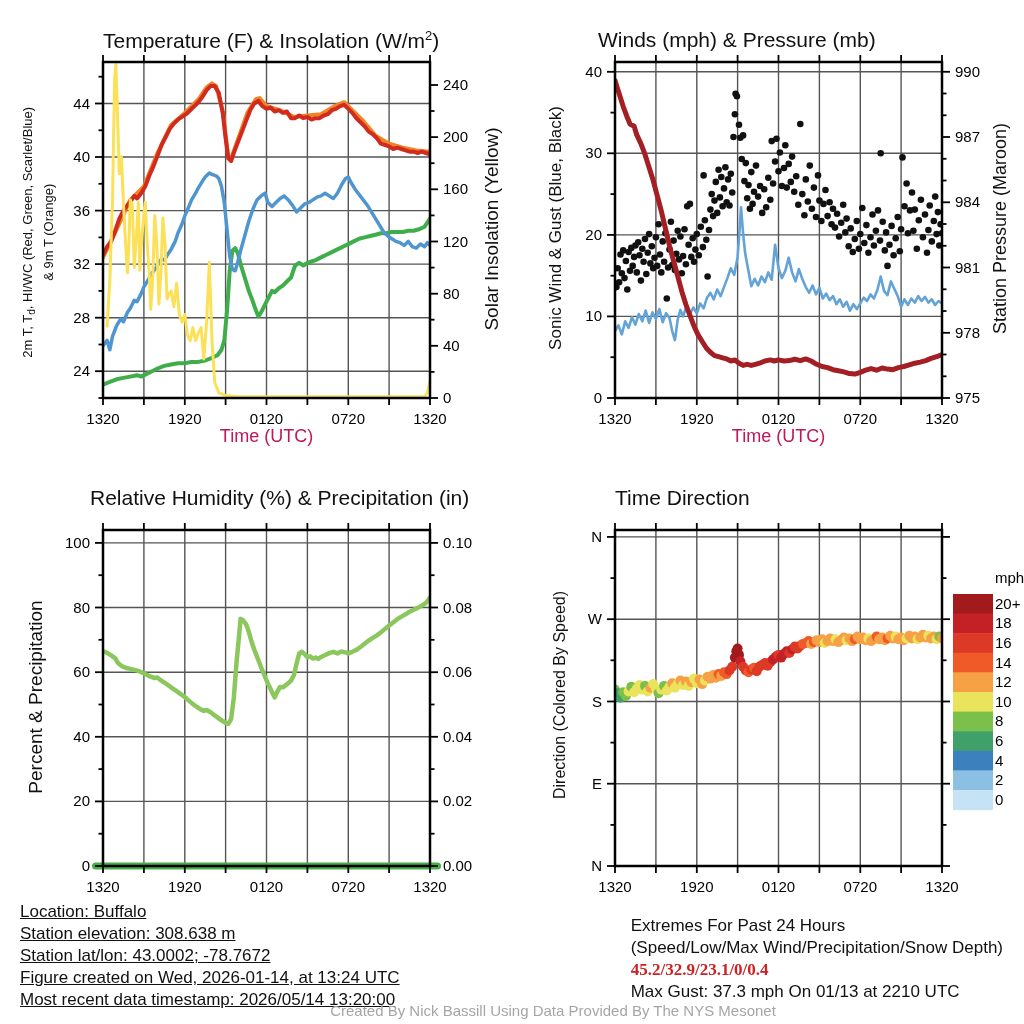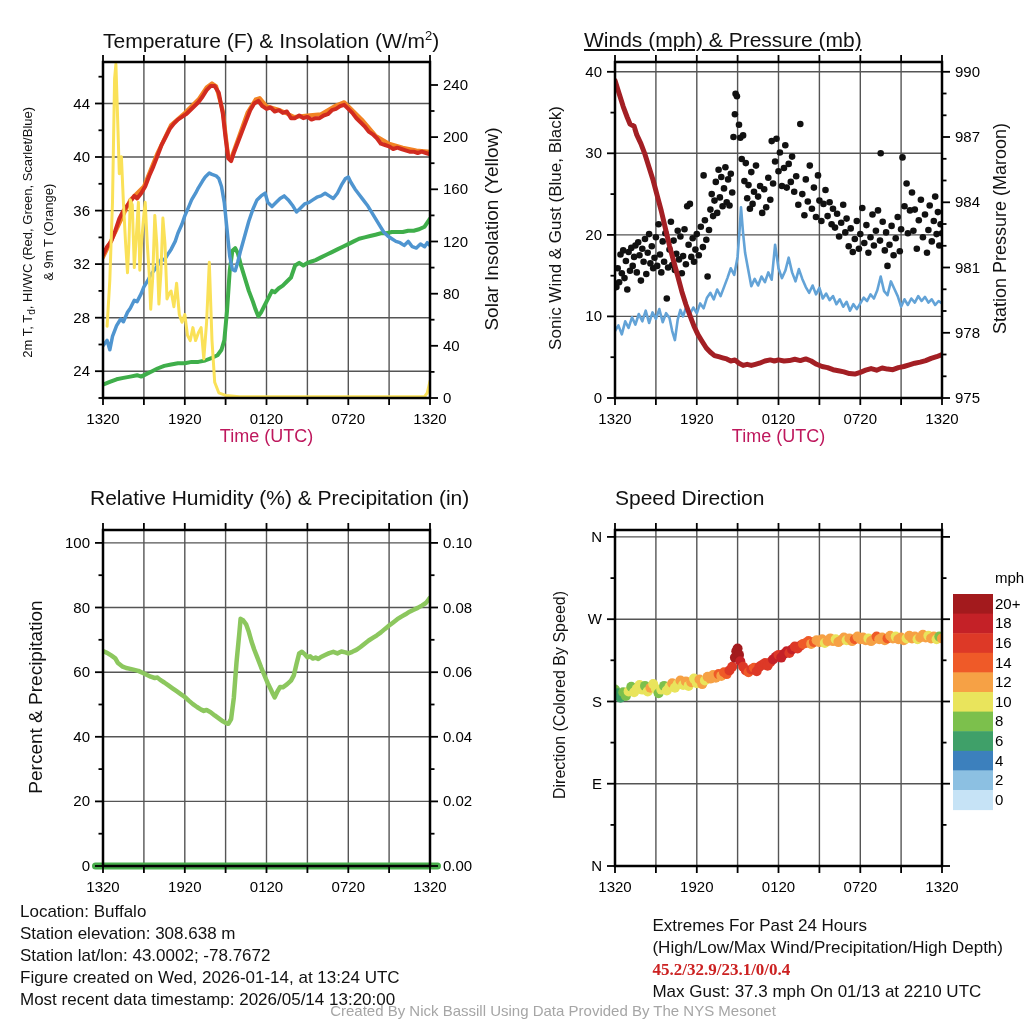--- a/index.html
+++ b/index.html
@@ -6,21 +6,21 @@
   #page{position:relative;width:1024px;height:1024px;background:#fff;overflow:hidden;
         font-family:"Liberation Sans",sans-serif;color:#111;}
   svg{position:absolute;}
   svg text{font-family:"Liberation Sans",sans-serif;fill:#000;}
   .chart-title{position:absolute;font-size:21px;color:#111;white-space:nowrap;}
   .axis-label{position:absolute;display:flex;flex-direction:column;align-items:center;justify-content:center;
               text-align:center;white-space:nowrap;color:#111;}
   .rot{transform:rotate(-90deg);}
   .time-label{position:absolute;text-align:center;font-size:18px;color:#be185d;}
   sup{font-size:13px;} sub{font-size:10px;}
-  .footer-left{position:absolute;left:20px;top:901px;font-size:17px;line-height:22px;color:#111;}
+  .footer-left{position:absolute;left:20px;top:901px;font-size:17px;line-height:22px;color:#111;text-decoration:underline;}
   .footer-right{position:absolute;right:21px;top:915px;font-size:17px;line-height:22px;color:#111;text-align:left;}
   .extremes-red{color:#cc2222;font-weight:bold;font-family:Liberation Serif, serif;}
   .credit{position:absolute;left:0;top:1002px;width:1024px;text-align:center;font-size:15px;color:#a6a6a6;margin-left:41px;}
 </style>
 </head>
 <body>
 
 <div id="page">
 
   <svg width="512" height="450" style="left:0;top:0;">
@@ -688,23 +688,23 @@
       <text x="483" y="315.6" font-size="15" text-anchor="start">4</text>
       <rect x="441" y="320.4" width="40" height="20.1" fill="#8cc0e2"></rect>
       <text x="483" y="335.2" font-size="15" text-anchor="start">2</text>
       <rect x="441" y="340.0" width="40" height="20.1" fill="#c6e3f6"></rect>
       <text x="483" y="354.8" font-size="15" text-anchor="start">0</text>
     </svg>
 
   <div class="chart-title" style="left:103px;top:28px;width:327px;">
     <span>Temperature (F) &amp; Insolation (W/m</span><sup>2</sup><span>)</span>
   </div>
-  <div class="chart-title" style="left:584px;top:28px;width:327px;text-decoration:underline;">Winds (mph) &amp; Pressure (mb)</div>
+  <div class="chart-title" style="left:598px;top:28px;width:327px;">Winds (mph) &amp; Pressure (mb)</div>
   <div class="chart-title" style="left:90px;top:486px;width:353px;">Relative Humidity (%) &amp; Precipitation (in)</div>
-  <div class="chart-title" style="left:615px;top:486px;width:327px;">Speed Direction</div>
+  <div class="chart-title" style="left:615px;top:486px;width:327px;">Time Direction</div>
 
   <div class="axis-label rot" style="left:-162px;top:214px;width:400px;font-size:13px;line-height:16px;">
     <div><span>2m T, T</span><sub>d</sub><span>, HI/WC (Red, Green, Scarlet/Blue)</span></div>
     <div>&amp; 9m T (Orange)</div>
   </div>
   <div class="axis-label rot" style="left:292px;top:218px;width:400px;font-size:19px;">Solar Insolation (Yellow)</div>
   <div class="axis-label rot" style="left:356px;top:218px;width:400px;font-size:17px;">Sonic Wind &amp; Gust (Blue, Black)</div>
   <div class="axis-label rot" style="left:800px;top:218px;width:400px;font-size:18px;">Station Pressure (Maroon)</div>
   <div class="axis-label rot" style="left:-164px;top:686px;width:400px;font-size:19px;">Percent &amp; Precipitation</div>
   <div class="axis-label rot" style="left:360px;top:686px;width:400px;font-size:16px;">Direction (Colored By Speed)</div>
@@ -714,18 +714,18 @@
 
   <div class="footer-left">
     <div>Location: Buffalo</div>
     <div>Station elevation: 308.638 m</div>
     <div>Station lat/lon: 43.0002; -78.7672</div>
     <div>Figure created on Wed, 2026-01-14, at 13:24 UTC</div>
     <div>Most recent data timestamp: 2026/05/14 13:20:00</div>
   </div>
   <div class="footer-right">
     <div>Extremes For Past 24 Hours</div>
-    <div>(High/Low/Max Wind/Precipitation/High Depth)</div>
+    <div>(Speed/Low/Max Wind/Precipitation/Snow Depth)</div>
     <div class="extremes-red">45.2/32.9/23.1/0/0.4</div>
     <div>Max Gust: 37.3 mph On 01/13 at 2210 UTC</div>
   </div>
   <div class="credit">Created By Nick Bassill Using Data Provided By The NYS Mesonet</div>
 </div>
 
 </body></html>

